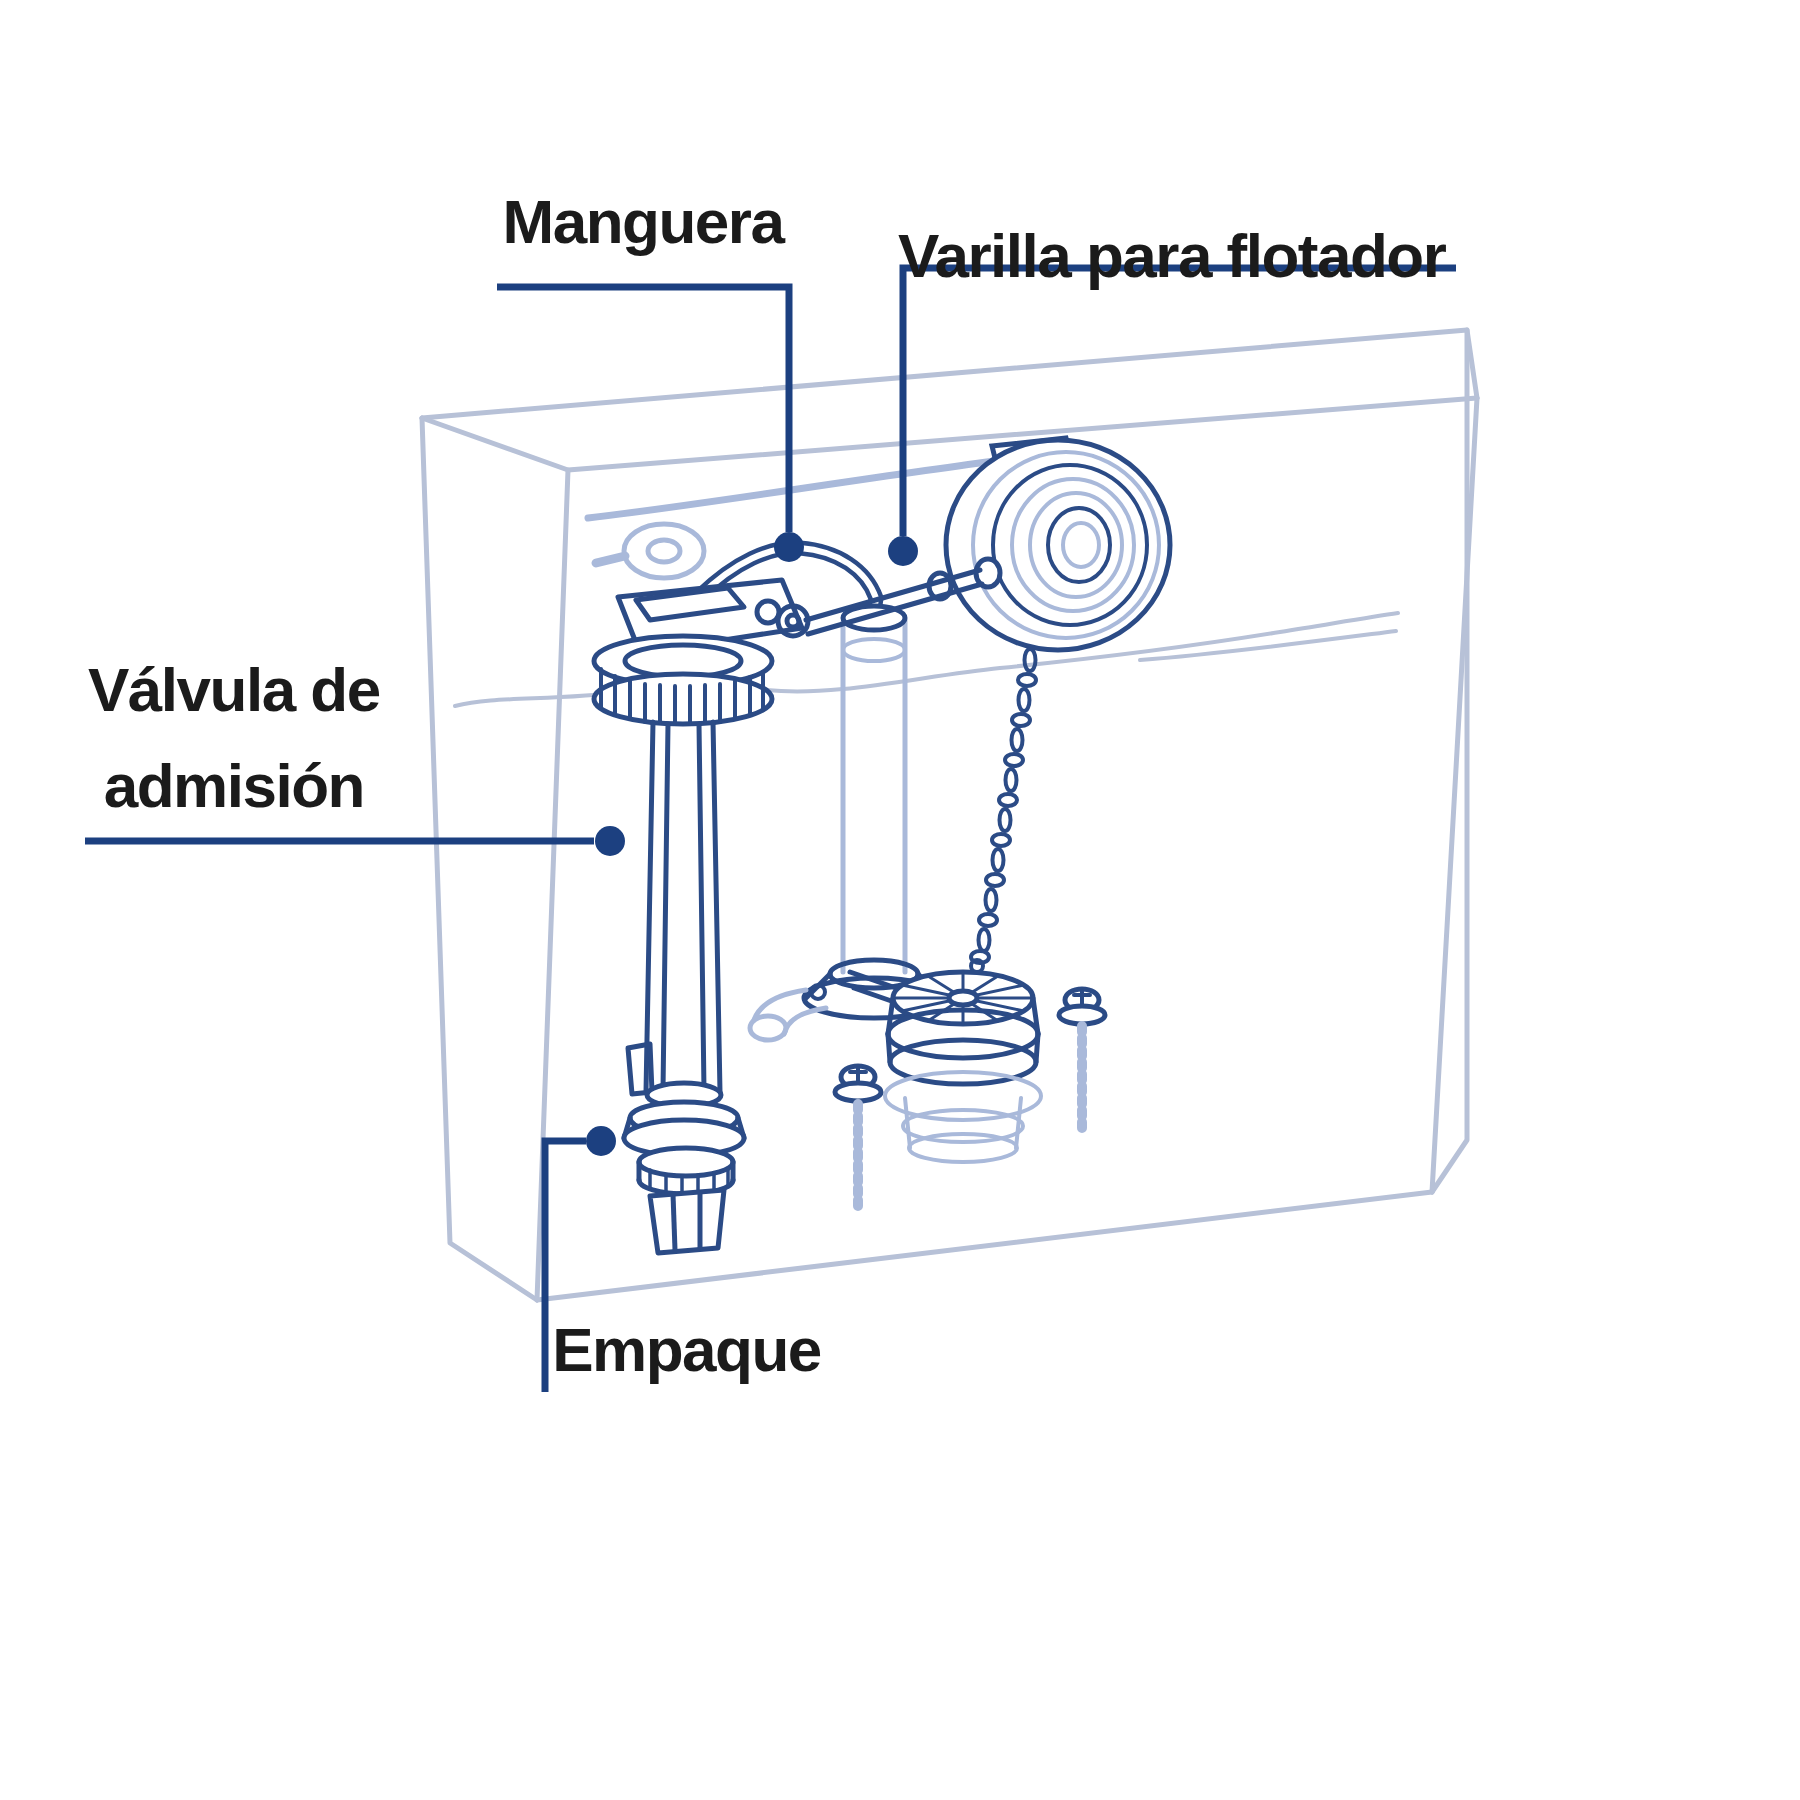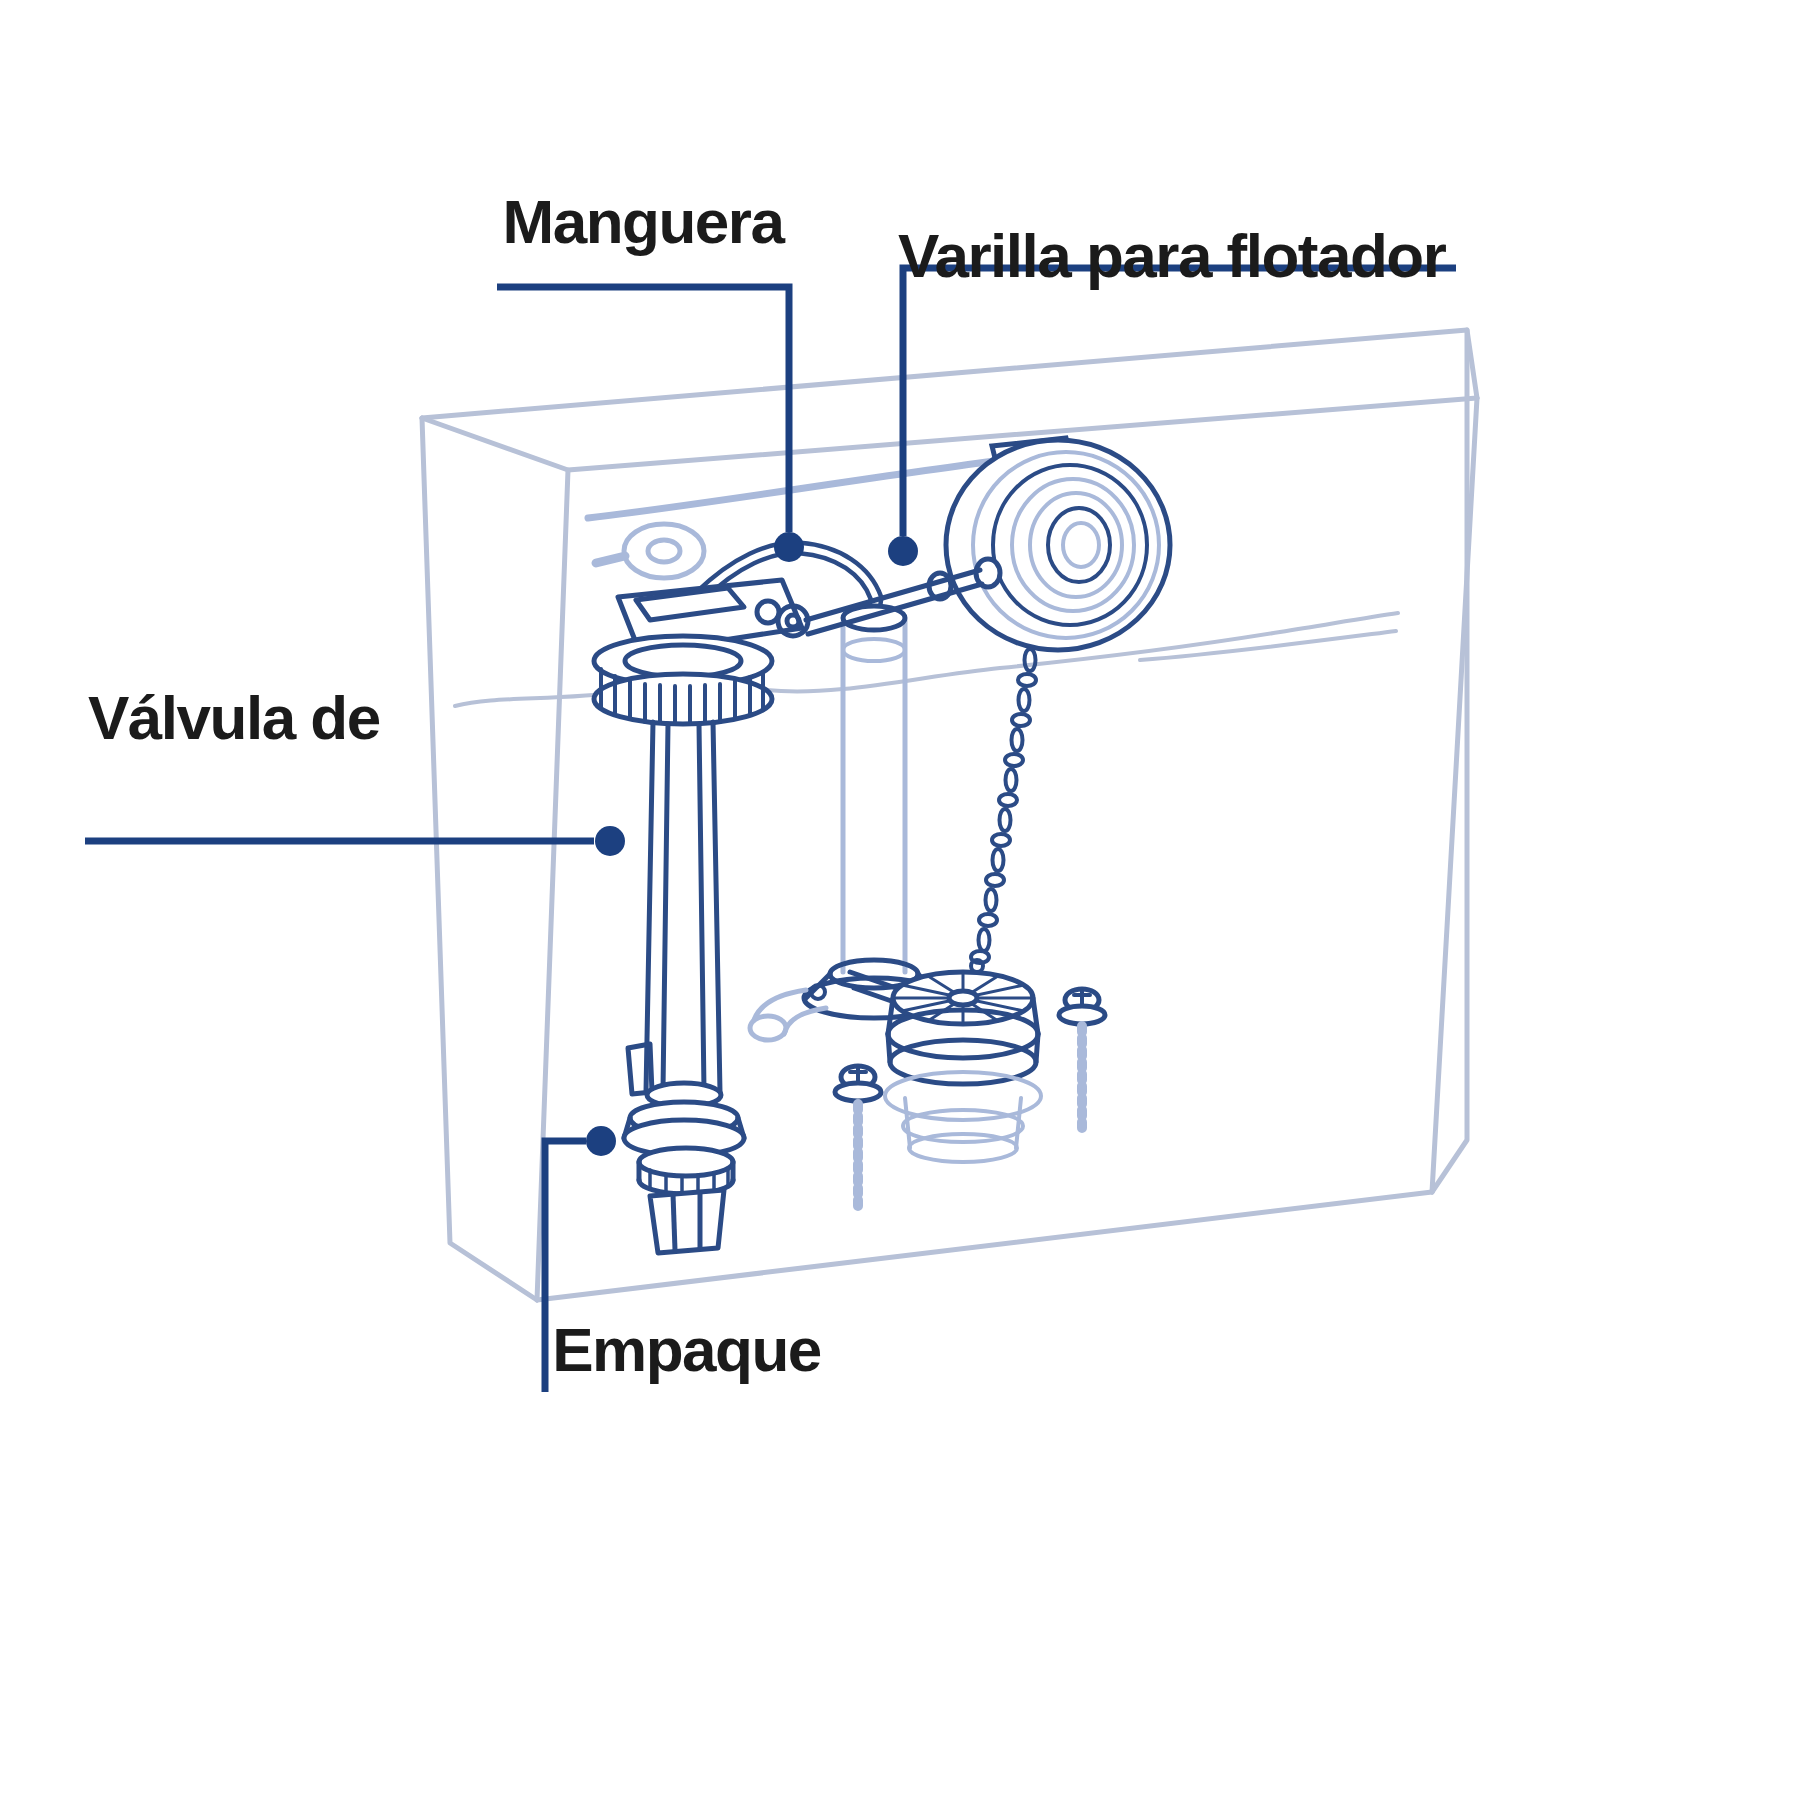--- a/index.html
+++ b/index.html
@@ -15,21 +15,21 @@
     position:absolute;
     font-weight:700;
     color:#1b1b1b;
     font-size:62px;
     letter-spacing:-1.5px;
     white-space:nowrap;
     line-height:1.1;
   }
   #label-manguera{left:497px;top:188px;width:292px;text-align:center;}
   #label-varilla{left:898px;top:176px;margin-top:46px;}
-  #label-valvula{left:88px;top:670px;line-height:96px;text-align:center;}
+  #label-valvula{left:88px;top:642px;line-height:96px;text-align:center;}
   #label-valvula span{display:block;}
   #label-empaque{left:545px;top:1316px;width:283px;text-align:center;}
 </style>
 </head>
 <body>
 
 <div class="stage">
 
   <svg viewBox="0 0 1800 1800" width="1800" height="1800">
 
@@ -243,17 +243,18 @@
       <circle cx="601" cy="1141" r="15"></circle>
     </g>
   </svg>
 
   <div class="label" id="label-manguera">Manguera</div>
 
   <div class="label" id="label-varilla">Varilla para flotador</div>
 
   <div class="label" id="label-valvula">
     <span>Válvula de</span>
+    <span>admisión</span>
   </div>
 
   <div class="label" id="label-empaque">Empaque</div>
 
 </div>
 
 </body></html>

